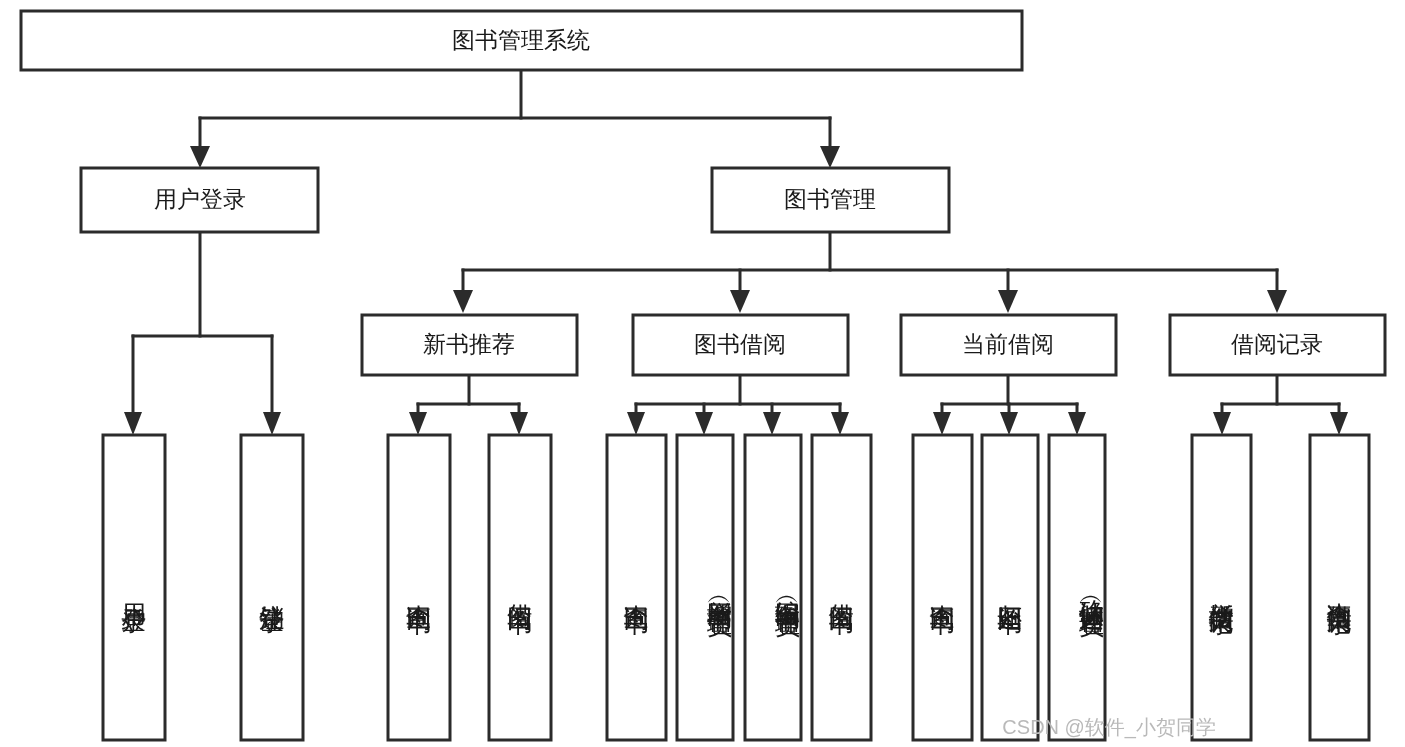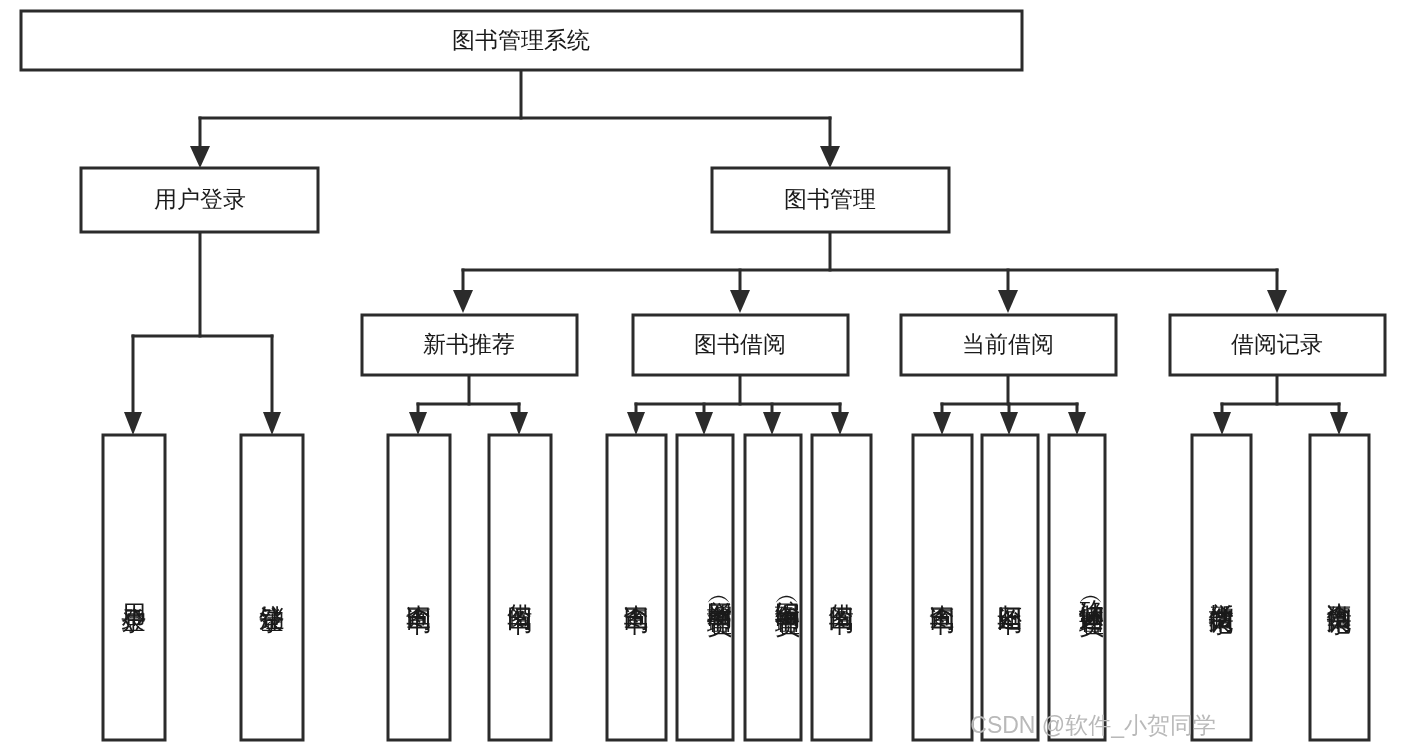--- a/index.html
+++ b/index.html
@@ -65,21 +65,21 @@
     pointer-events: none;
   }
   .leaf-label.center-v {
     align-items: center;
   }
   .watermark {
     position: absolute;
     right: 8px;
     bottom: 6px;
     font-family: "Liberation Sans", "DejaVu Sans", sans-serif;
-    font-size: 23px;
+    font-size: 20px;
     color: #b9b9b9;
     white-space: nowrap;
   }
 </style>
 </head>
 <body>
 
 <div id="diagram-root">
 
   <svg class="flow" viewBox="0 0 1405 747" xmlns="http://www.w3.org/2000/svg">

